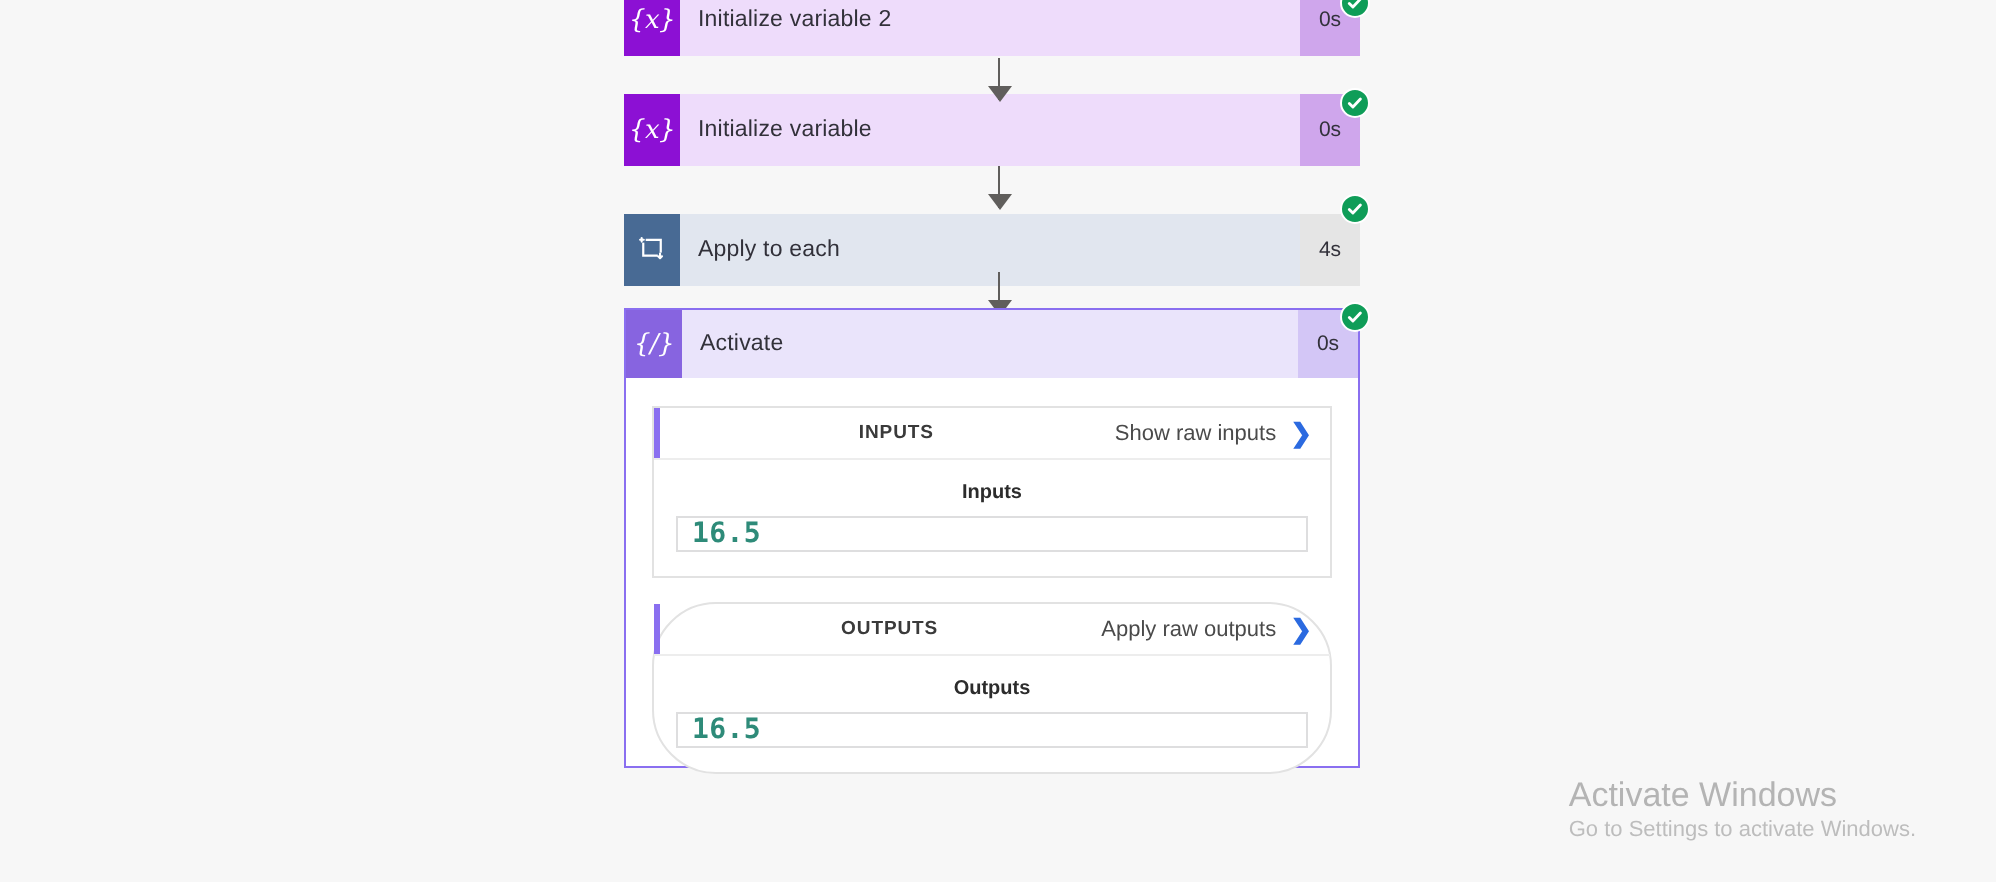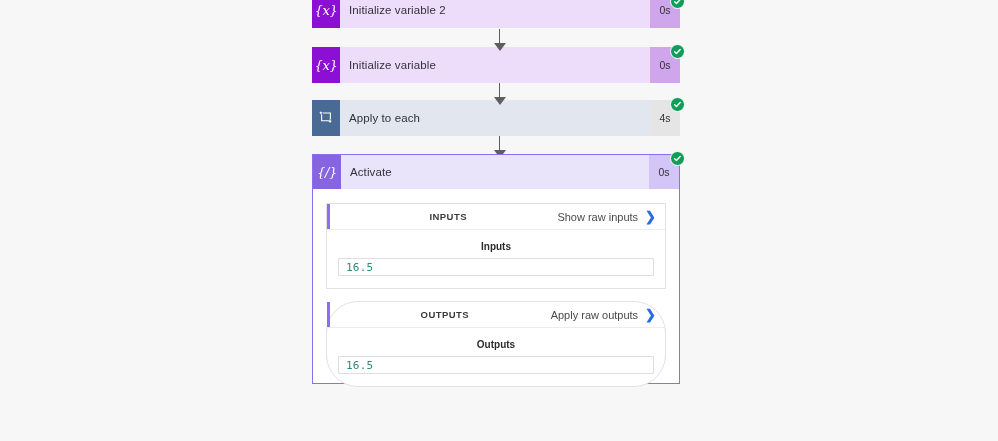--- a/index.html
+++ b/index.html
@@ -157,23 +157,24 @@
   }
   .field-box {
     height: 18px;
     border: 1px solid #dededf;
     background: #ffffff;
     display: flex; align-items: center;
     padding-left: 7px;
   }
   .field-value {
     font-family: "DejaVu Sans Mono", monospace;
-    font-size: 11px;
+    font-size: 14px;
     color: #2e8b79;
     letter-spacing: .2px;
+    font-weight: bold;
   }
 
   
   .watermark {
     position: absolute;
     right: 40px; bottom: 18px;
     text-align: left;
     color: #b9b9b9;
     user-select: none;
   }
@@ -214,21 +215,21 @@
     <svg width="9" height="9" viewBox="0 0 12 12">
       <path d="M2.2 6.3 L4.6 8.7 L9.6 3.4" fill="none" stroke="#ffffff" stroke-width="1.9" stroke-linecap="round" stroke-linejoin="round"></path>
     </svg>
   </div>
 
   <div class="conn" style="top:83px; height:21px;">
     <div class="line"></div>
     <div class="head"></div>
   </div>
 
-  <div class="card t-ctl" style="top:100px;justify-content:space-between;">
+  <div class="card t-ctl" style="top:107px;justify-content:space-between;">
     <div class="card-icon">
       <svg width="14" height="14" viewBox="0 0 16 16">
         <path d="M3 2.2 H13 V11.2 H3 Z" fill="none" stroke="#ffffff" stroke-width="1.25"></path>
         <rect x="1.0" y="0.4" width="3.4" height="3.4" fill="#486a94"></rect>
         <rect x="11.3" y="9.5" width="3.6" height="3.6" fill="#486a94"></rect>
         <path d="M2.1 1.1 V3.2 M1.2 2.1 H3.3" stroke="#ffffff" stroke-width="1.2" stroke-linecap="round"></path>
         <path d="M12.6 10.0 V12.6 M11.5 11.6 L12.6 12.7 L13.7 11.6" stroke="#ffffff" stroke-width="1.2" fill="none" stroke-linecap="round" stroke-linejoin="round"></path>
       </svg>
     </div>
     <div class="card-title">Apply to each</div>
@@ -287,14 +288,18 @@
 
     </div>
   </div>
 
   <div class="badge" style="left:670px; top:151px;">
     <svg width="9" height="9" viewBox="0 0 12 12">
       <path d="M2.2 6.3 L4.6 8.7 L9.6 3.4" fill="none" stroke="#ffffff" stroke-width="1.9" stroke-linecap="round" stroke-linejoin="round"></path>
     </svg>
   </div>
 
+  <div class="watermark">
+    <div class="wm-title">Activate Windows</div>
+    <div class="wm-sub">Go to Settings to activate Windows.</div>
+  </div>
 
 </div>
 
 </body></html>

